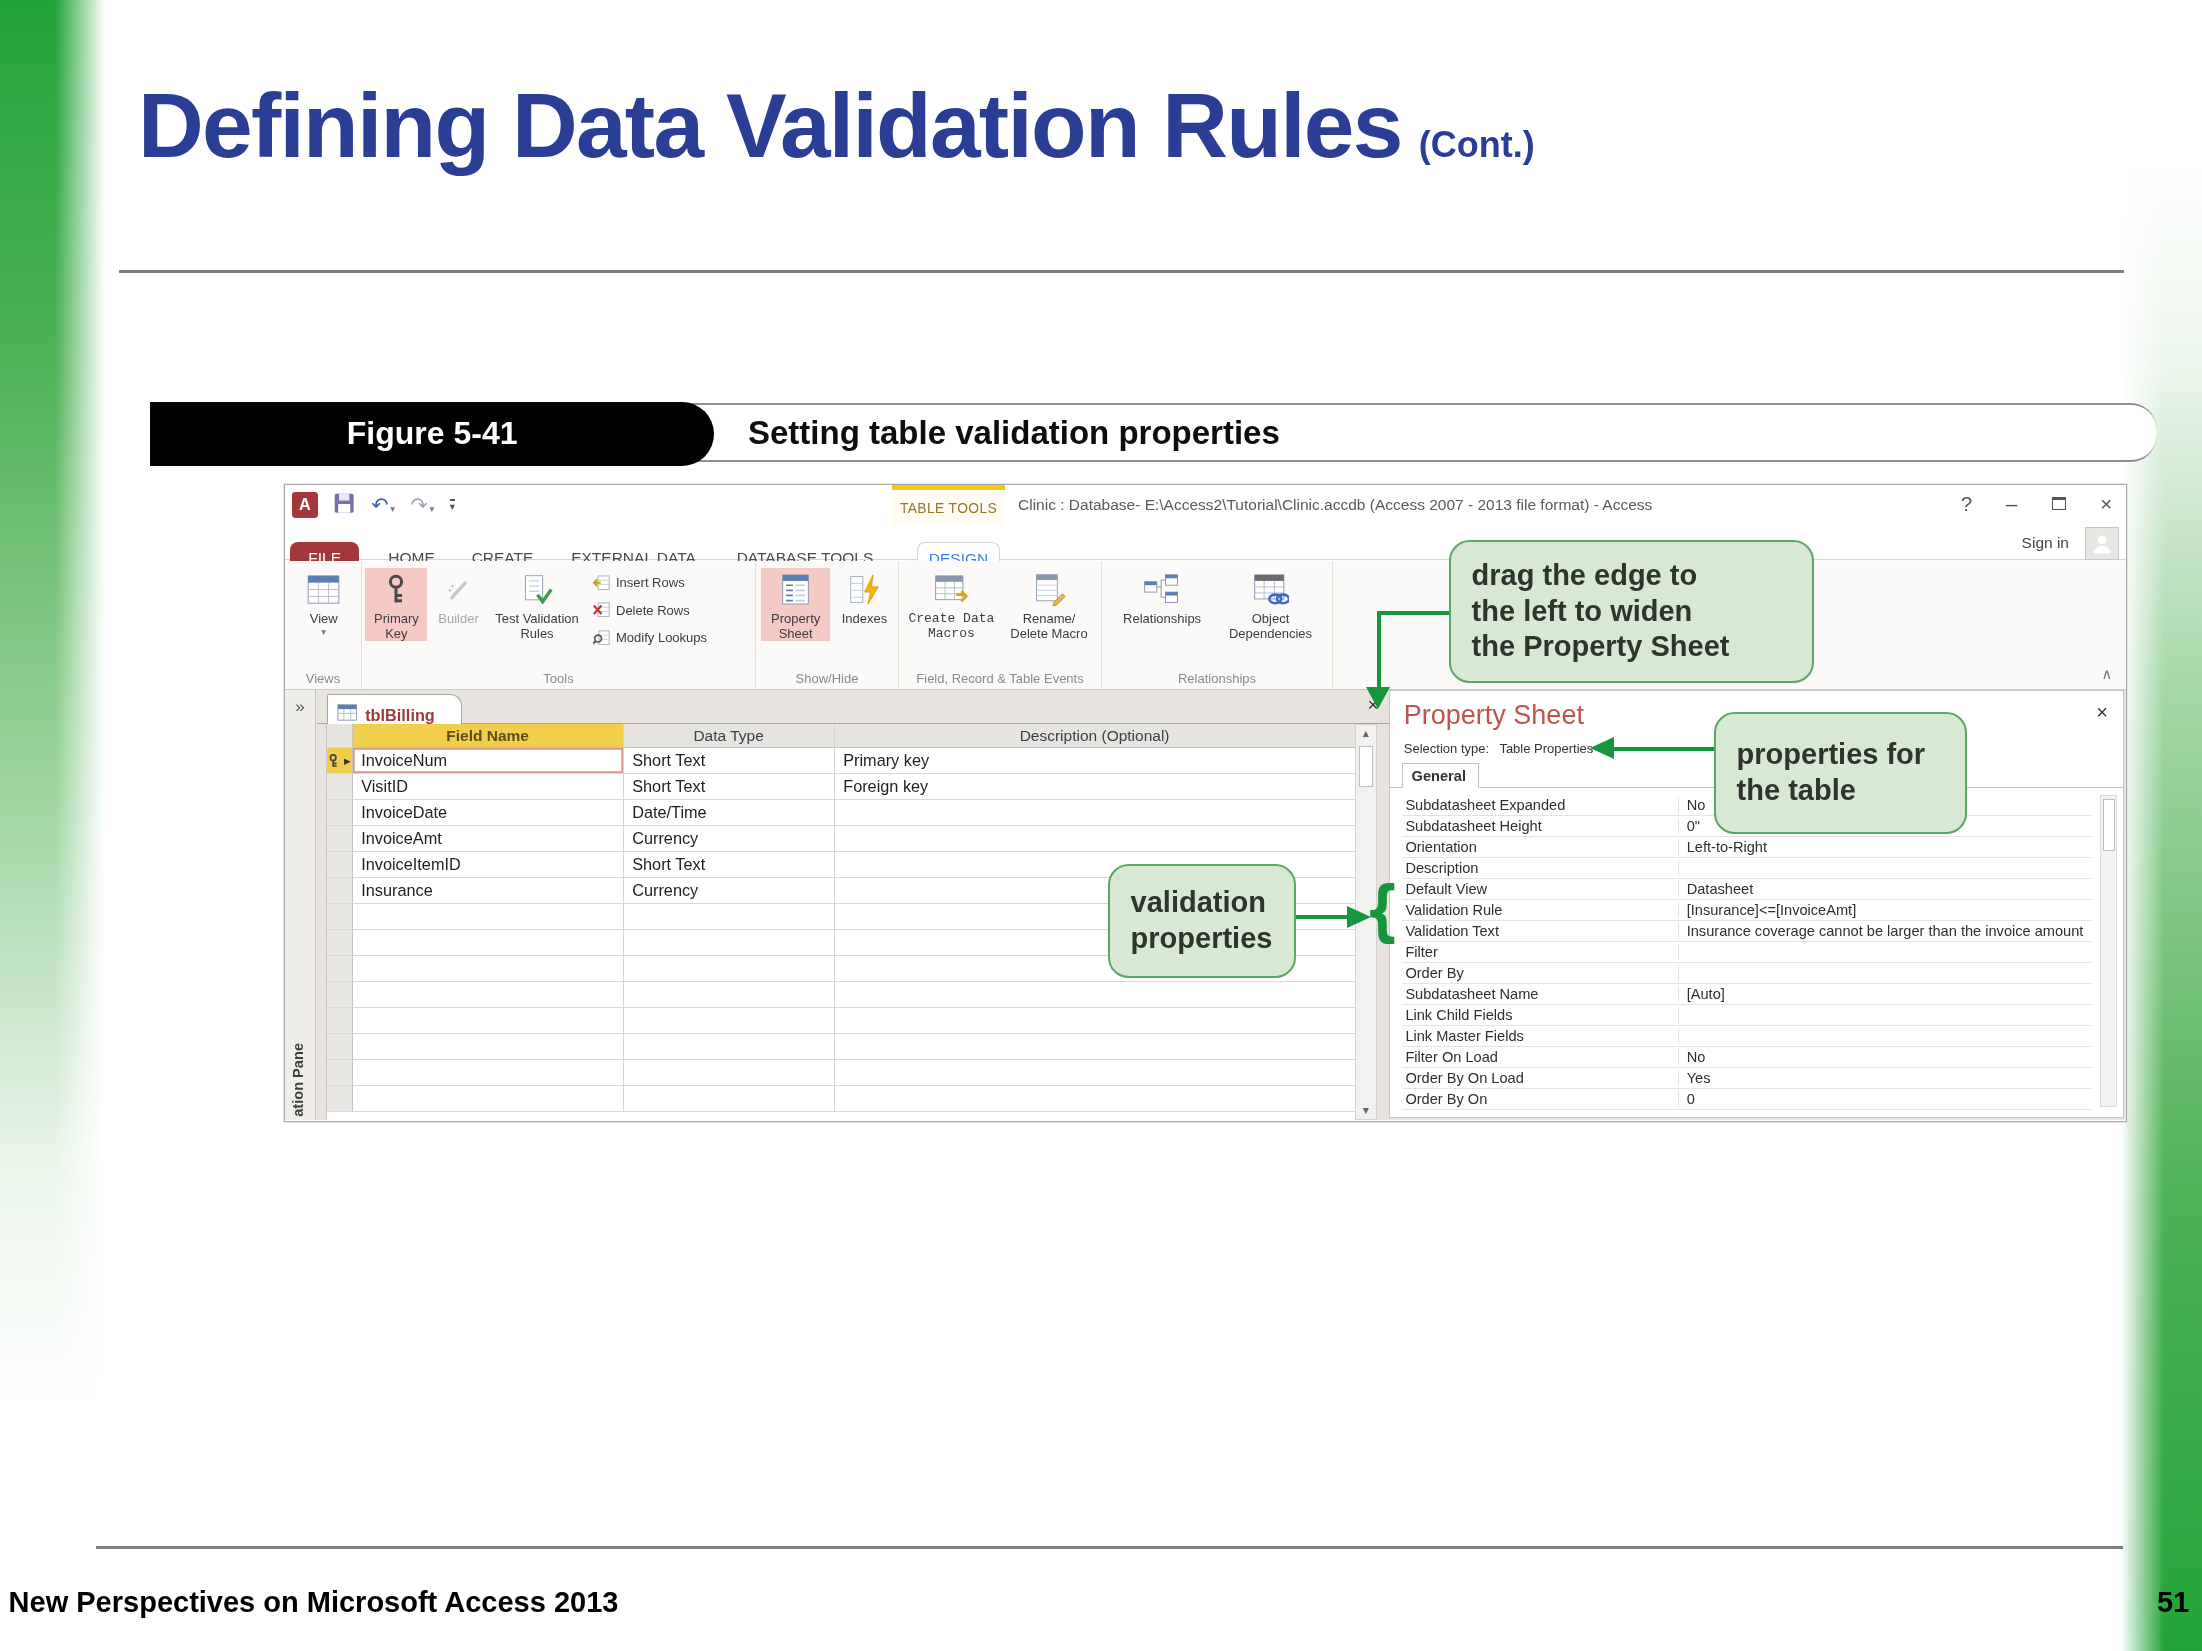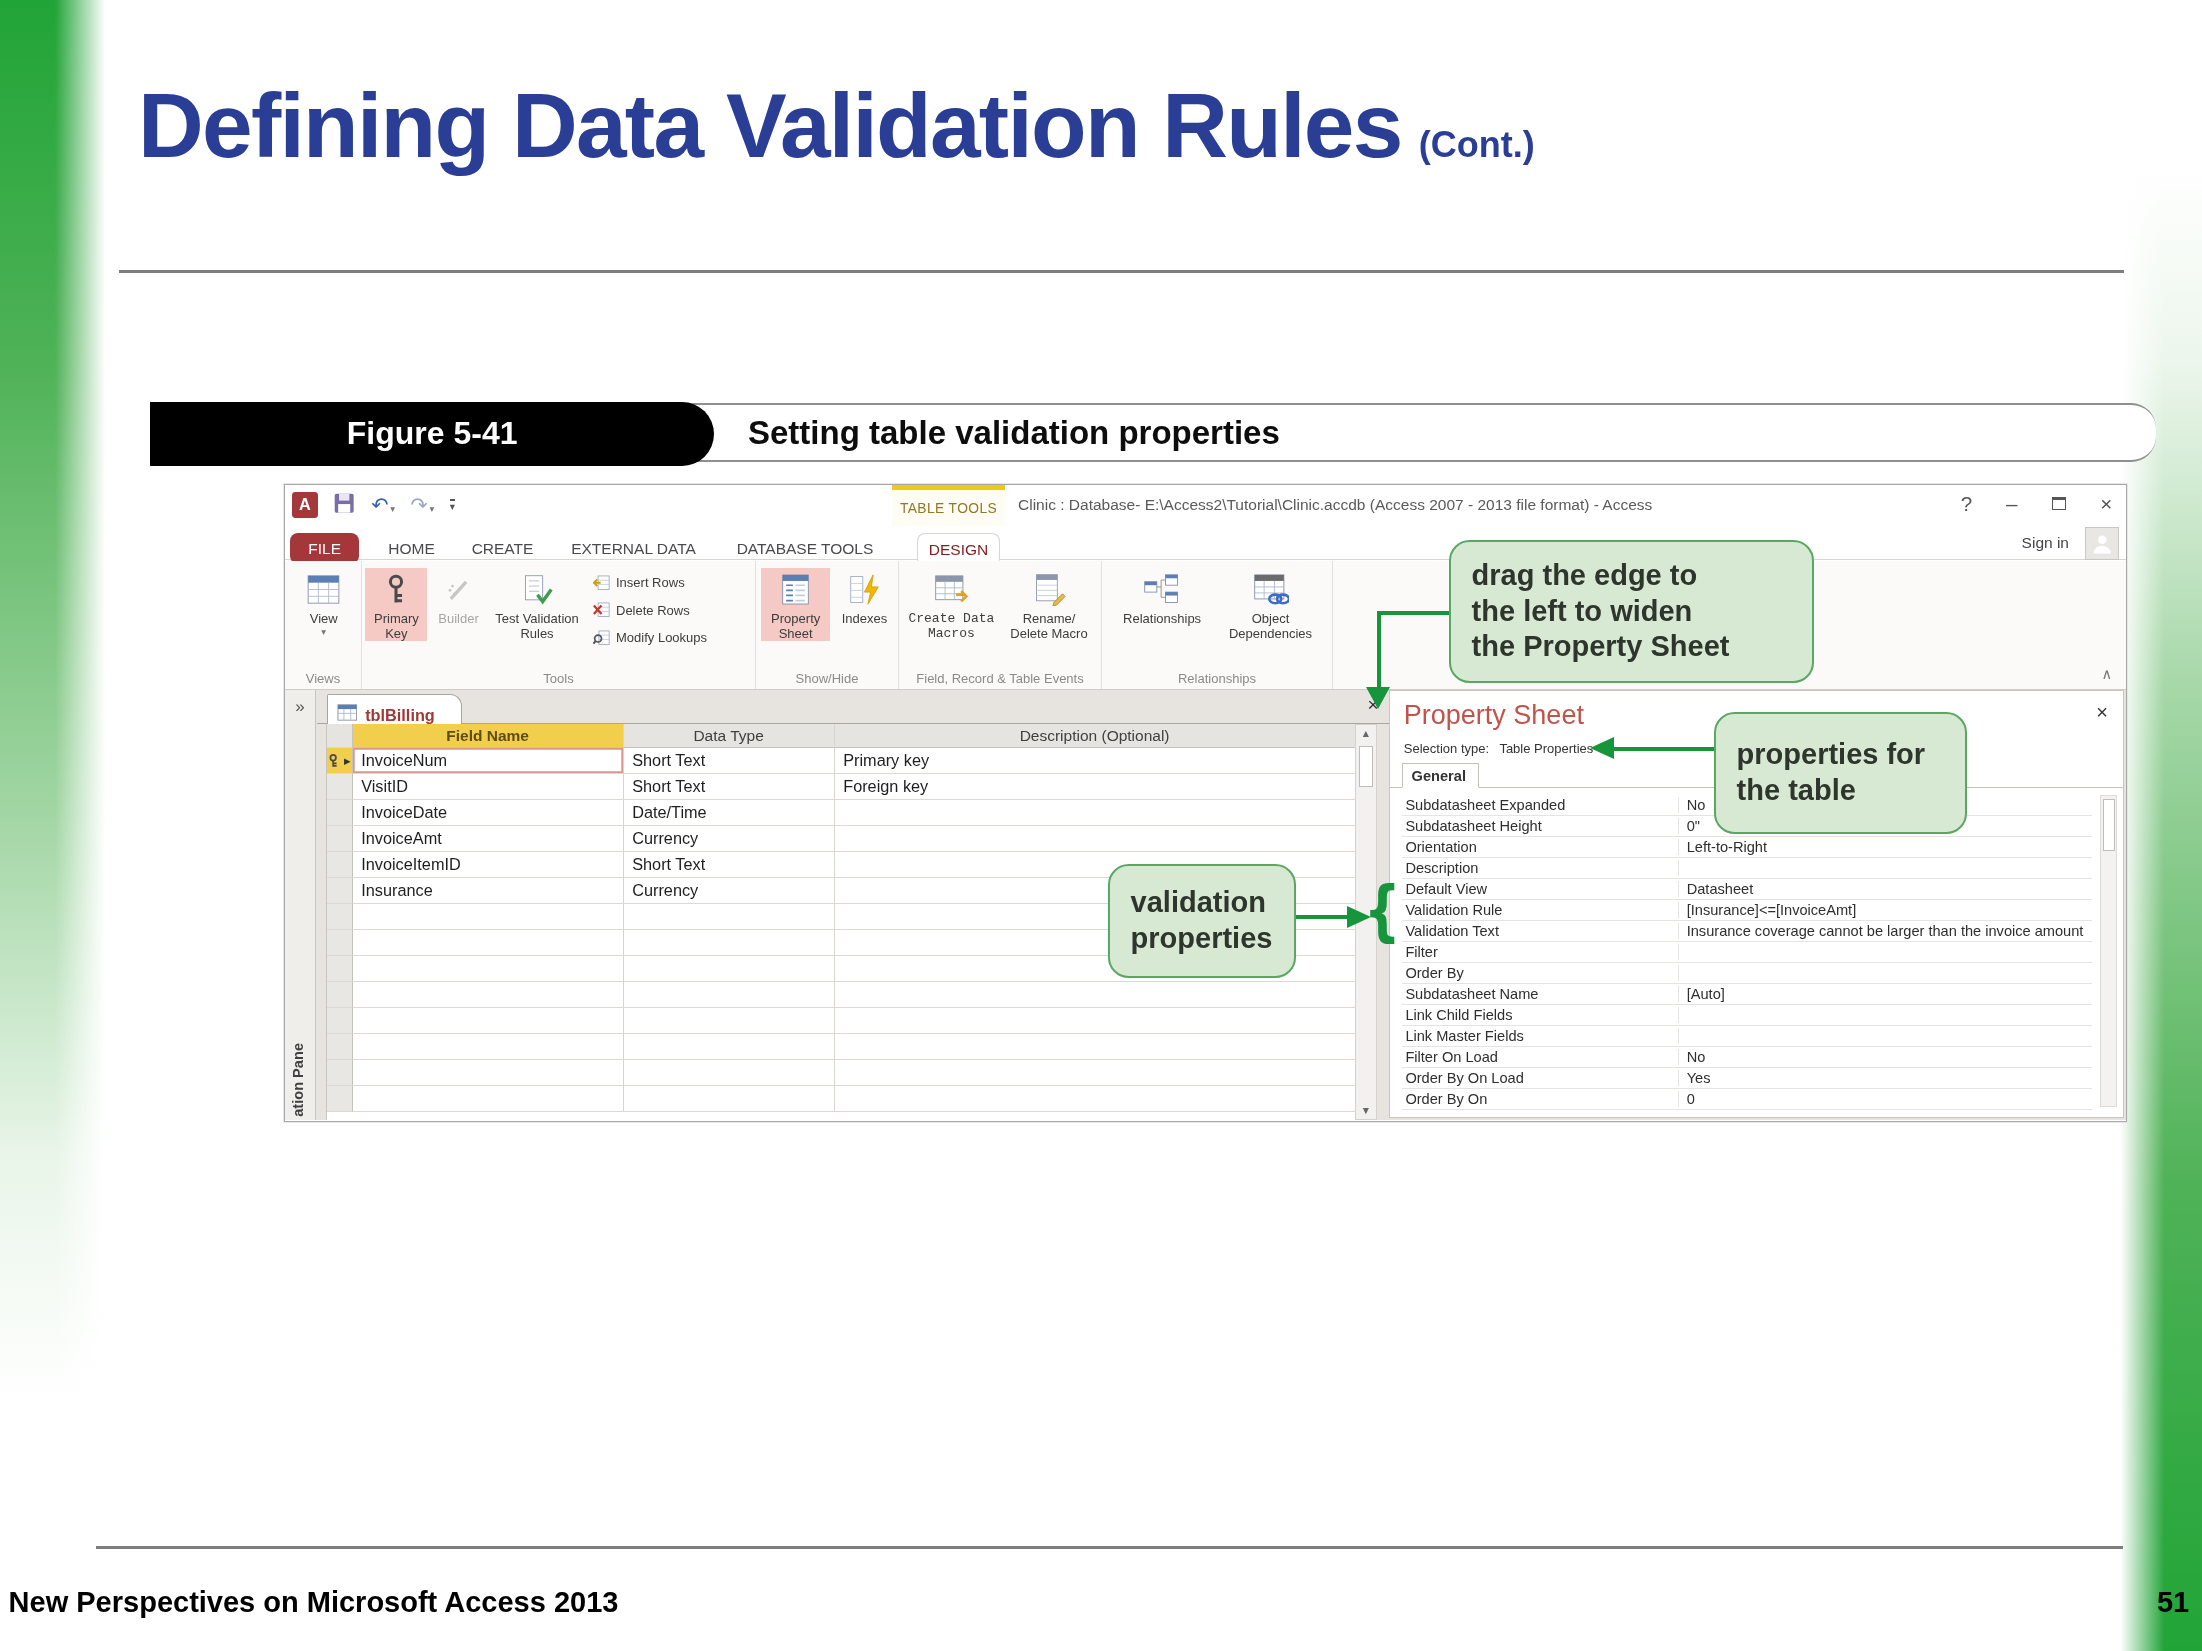--- a/index.html
+++ b/index.html
@@ -45,25 +45,25 @@
     border-top:5.2px solid #f3c716;display:flex;align-items:center;justify-content:center;
     font-size:13.8px;color:#927729;letter-spacing:0.4px;}
   .win-title{position:absolute;left:733px;top:11.2px;font-size:15.5px;color:#5a5a5a;white-space:nowrap;}
   .win-controls{position:absolute;right:13.8px;top:6.9px;display:flex;gap:34px;align-items:center;
     color:#555;font-size:20.6px;}
   .restore-box{width:14.6px;height:13px;border:1.7px solid #555;border-top-width:3.4px;}
 
   
   .tabrow{position:absolute;left:0;top:41px;width:100%;height:34px;background:#fff;
     border-bottom:0.9px solid #d9d5d0;}
-  .tab{position:absolute;top:7px;height:31px;display:flex;align-items:center;justify-content:center;
+  .tab{position:absolute;top:16px;height:31px;display:flex;align-items:center;justify-content:center;
     font-size:15.5px;color:#4a4a4a;border-radius:8px;}
   .tab-file{left:5.2px;width:69px;background:#a4373a;color:#fff;}
   .tab-design{left:632px;width:83px;background:#fff;border:0.9px solid #d9d5d0;border-bottom:none;
-    color:#7f1d1d;height:33px;}
+    color:#3b82f6;height:33px;}
   .signin{position:absolute;right:57px;top:7.7px;font-size:15.5px;color:#444;}
   .avatar{position:absolute;right:6.9px;top:0.9px;width:34px;height:33px;background:#e9e7e4;
     border:0.9px solid #cac7c2;display:flex;align-items:center;justify-content:center;}
 
   
   .ribbon{position:absolute;left:0;top:76px;width:100%;height:129px;background:#fbfaf8;
     border-bottom:0.9px solid #cfccc7;}
   .group{position:absolute;top:0;height:128px;border-right:0.9px solid #e4e1dc;}
   .group-label{position:absolute;bottom:3.4px;left:0;width:100%;text-align:center;font-size:13px;
     color:#8a8a8a;white-space:nowrap;}

